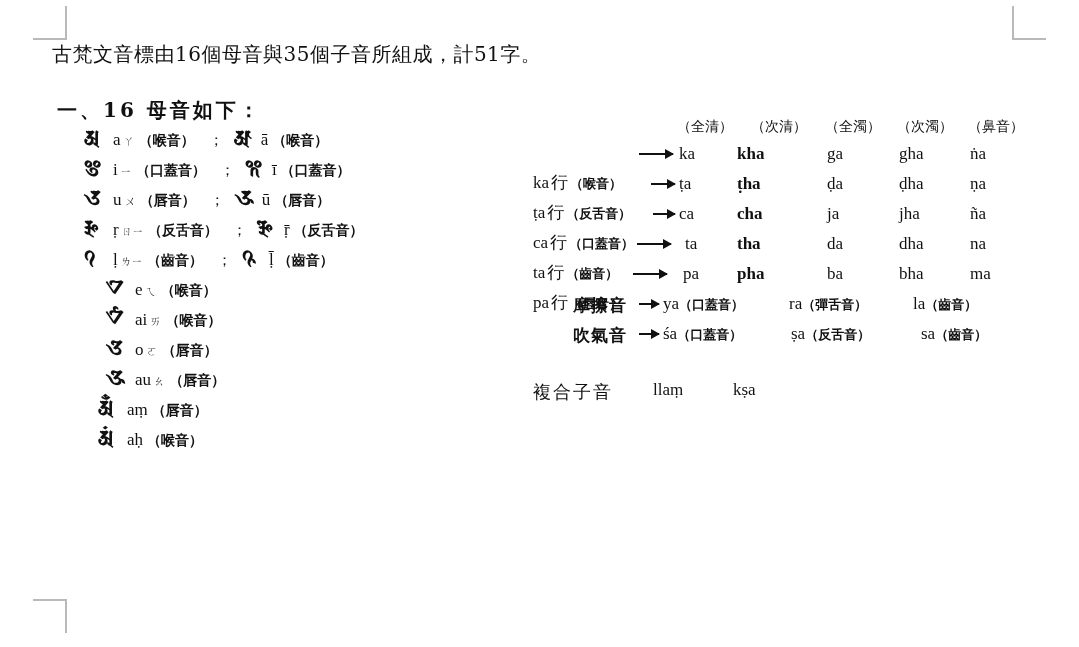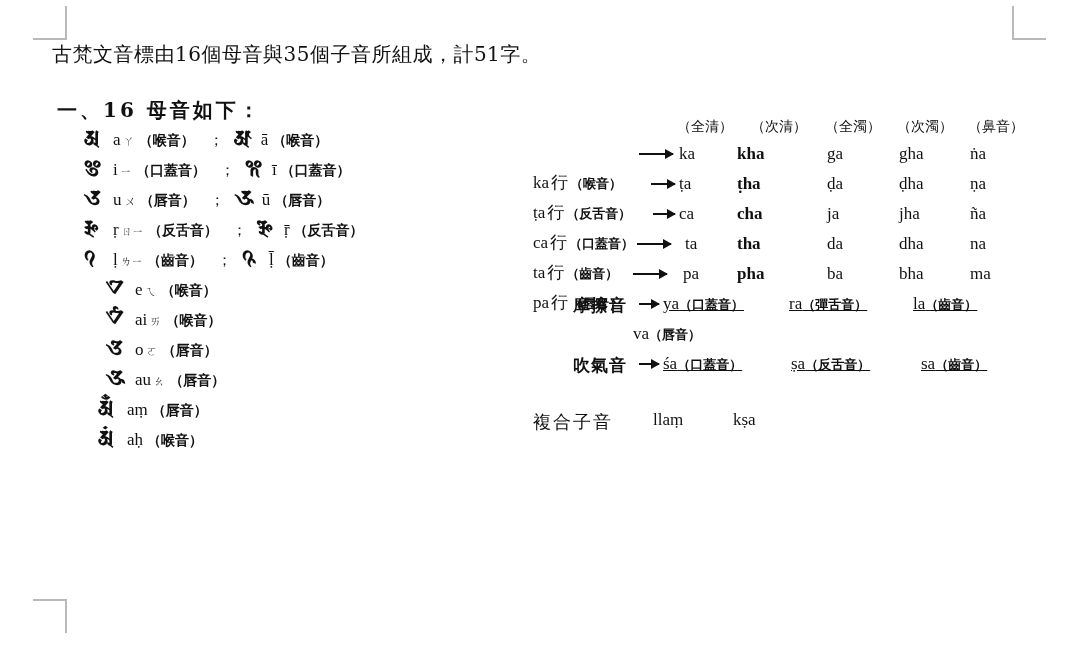--- a/index.html
+++ b/index.html
@@ -196,21 +196,20 @@
     font-size: 17px;
     font-weight: bold;
     letter-spacing: 1px;
     font-family: "DejaVu Sans", "Liberation Sans", sans-serif;
   }
   .group-row .item {
     position: absolute;
     top: 2px;
     font-size: 17px;
     font-family: "Liberation Serif", "DejaVu Serif", serif;
-    text-decoration: underline;
   }
   .group-row .item .place {
     font-size: 13px;
     font-weight: bold;
     font-family: "DejaVu Sans", "Liberation Sans", sans-serif;
   }
   .cont-row { position: relative; height: 30px; }
   .cont-row .item {
     position: absolute;
     left: 100px;
@@ -432,23 +431,20 @@
     </div>
 
     <div class="group-row">
       <span class="gname">摩擦音</span>
       <span class="arrow" style="left:66px;width:20px;"></span>
       <span class="item" style="left:90px;"><span>ya</span><span class="place">（口蓋音）</span></span>
       <span class="item" style="left:216px;"><span>ra</span><span class="place">（彈舌音）</span></span>
       <span class="item" style="left:340px;"><span>la</span><span class="place">（齒音）</span></span>
     </div>
 
-    <div class="cont-row">
-      <span class="item"><span>va</span><span class="place">（唇音）</span></span>
-    </div>
 
     <div class="group-row">
       <span class="gname">吹氣音</span>
       <span class="arrow" style="left:66px;width:20px;"></span>
       <span class="item" style="left:90px;"><span>śa</span><span class="place">（口蓋音）</span></span>
       <span class="item" style="left:218px;"><span>ṣa</span><span class="place">（反舌音）</span></span>
       <span class="item" style="left:348px;"><span>sa</span><span class="place">（齒音）</span></span>
     </div>
 
 

